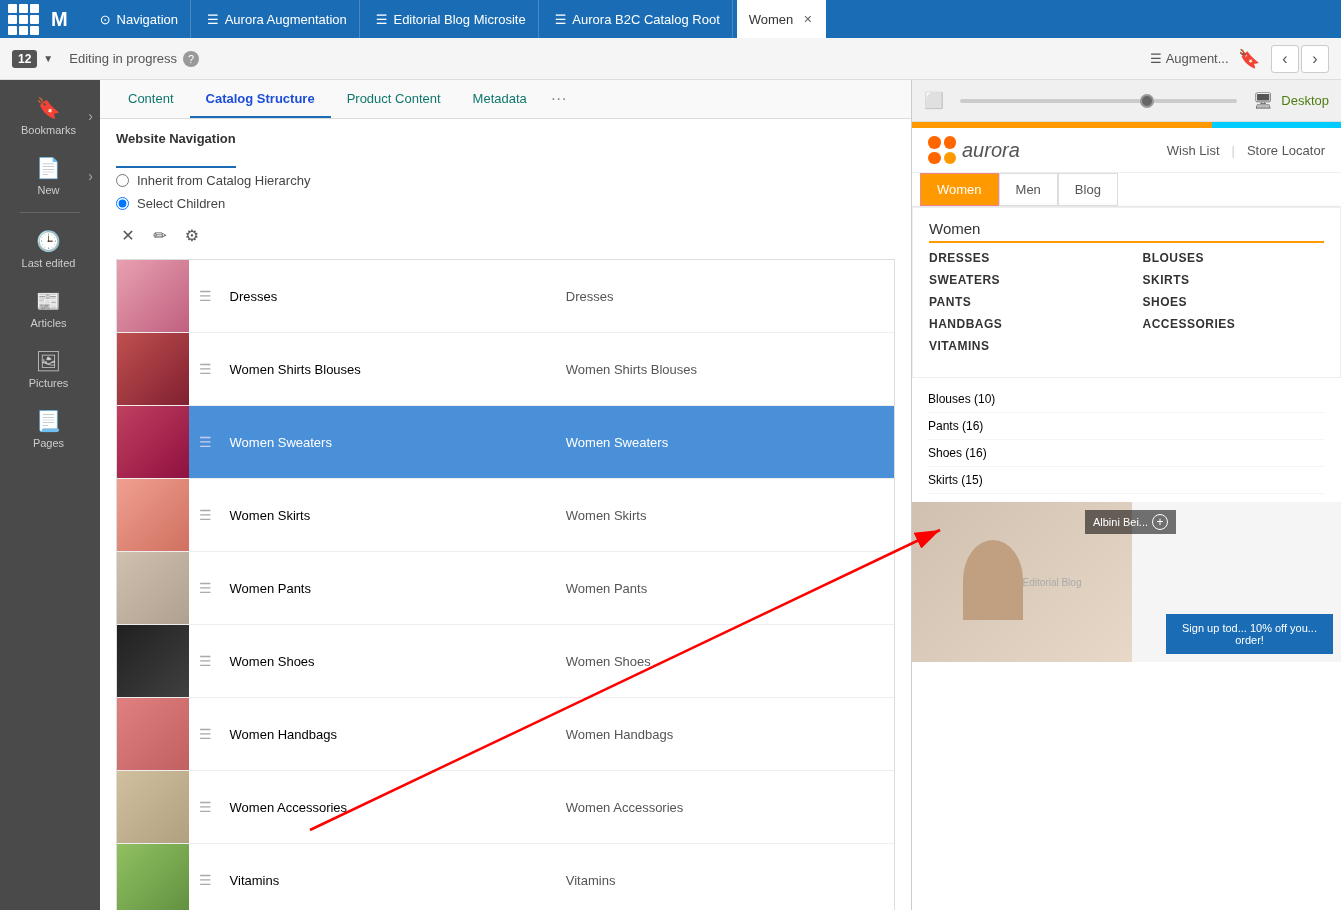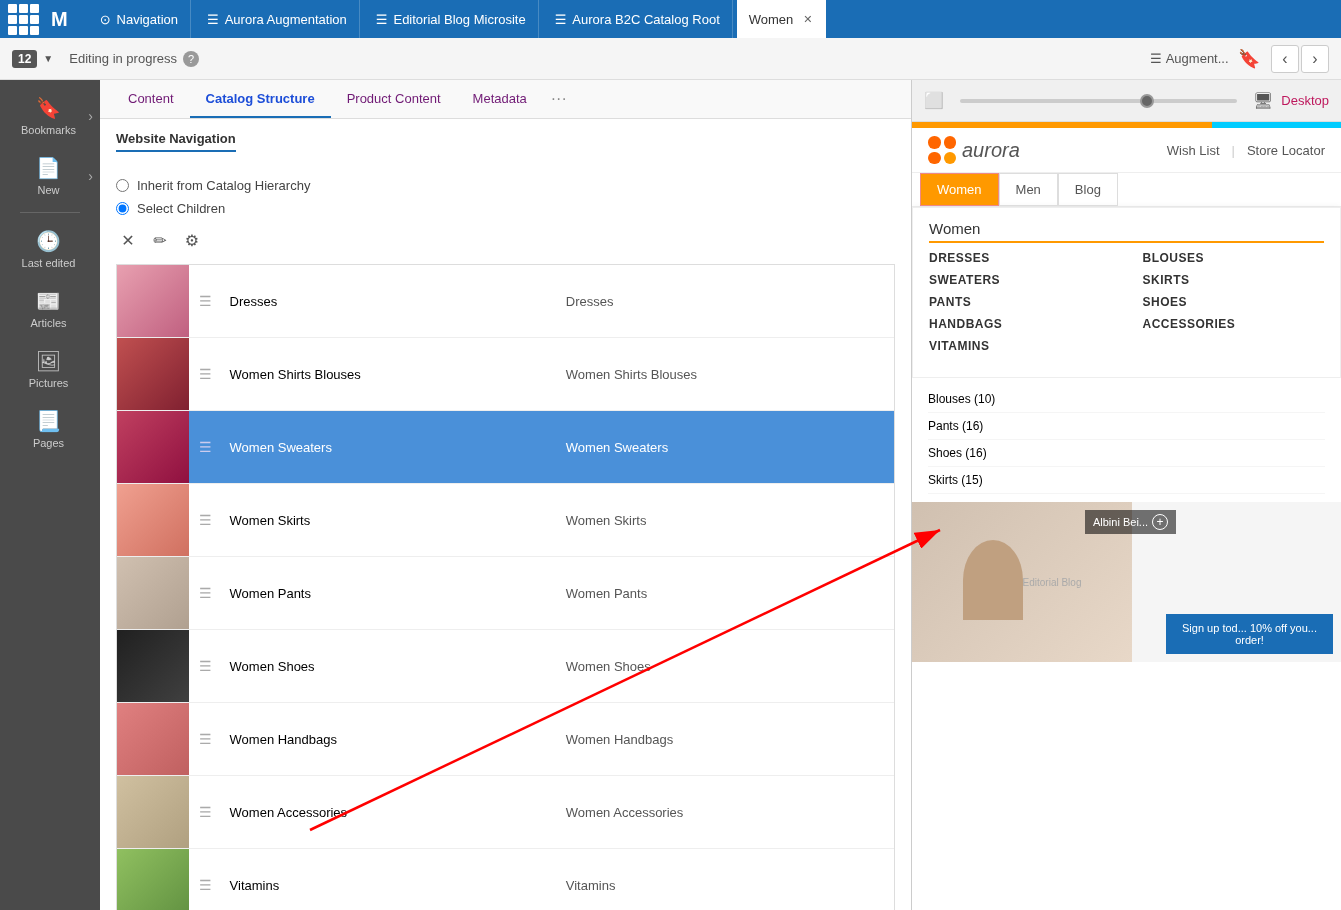--- a/index.html
+++ b/index.html
@@ -151,21 +151,21 @@
     .tabs-bar {
       display: flex;
       align-items: center;
       border-bottom: 1px solid #ddd;
       background: #f9f9f9;
       padding: 0 12px;
     }
     .tab-item {
       padding: 10px 16px;
       font-size: 13px;
-      color: #701a75;
+      color: #0f766e;
       cursor: pointer;
       border-bottom: 2px solid transparent;
       margin-bottom: -1px;
     }
     .tab-item.active {
       color: #1d4ed8;
       border-bottom: 2px solid #1a6db5;
       font-weight: bold;
     }
     .tab-more {
@@ -179,23 +179,23 @@
     .content-body {
       padding: 12px 16px;
       flex: 1;
       overflow-y: auto;
     }
 
     .website-nav-title {
       font-size: 13px;
       font-weight: bold;
       color: #333;
-      margin-bottom: 26px;
+      margin-bottom: 5px;
       border-bottom: 2px solid #1a6db5;
-      padding-bottom: 4px;
+      padding-bottom: 20px;
       display: inline-block;
     }
 
     .radio-group { display: flex; flex-direction: column; gap: 8px; margin-bottom: 12px; }
     .radio-label { display: flex; align-items: center; gap: 8px; font-size: 13px; color: #444; cursor: pointer; }
     .radio-label input { cursor: pointer; }
 
     .action-icons { display: flex; gap: 8px; margin-bottom: 12px; }
     .action-icon { width: 24px; height: 24px; display: flex; align-items: center; justify-content: center; cursor: pointer; color: #555; font-size: 16px; }
 
@@ -270,21 +270,21 @@
     .slider-thumb {
       position: absolute;
       right: 30%;
       top: 50%;
       transform: translateY(-50%);
       width: 14px; height: 14px;
       border-radius: 50%;
       background: #666;
       border: 2px solid #999;
     }
-    .desktop-label { font-size: 13px; color: #be185d; }
+    .desktop-label { font-size: 13px; color: #4d7c0f; }
 
     .preview-content {
       flex: 1;
       overflow: hidden;
       background: white;
       position: relative;
     }
 
     
     .aurora-header {

